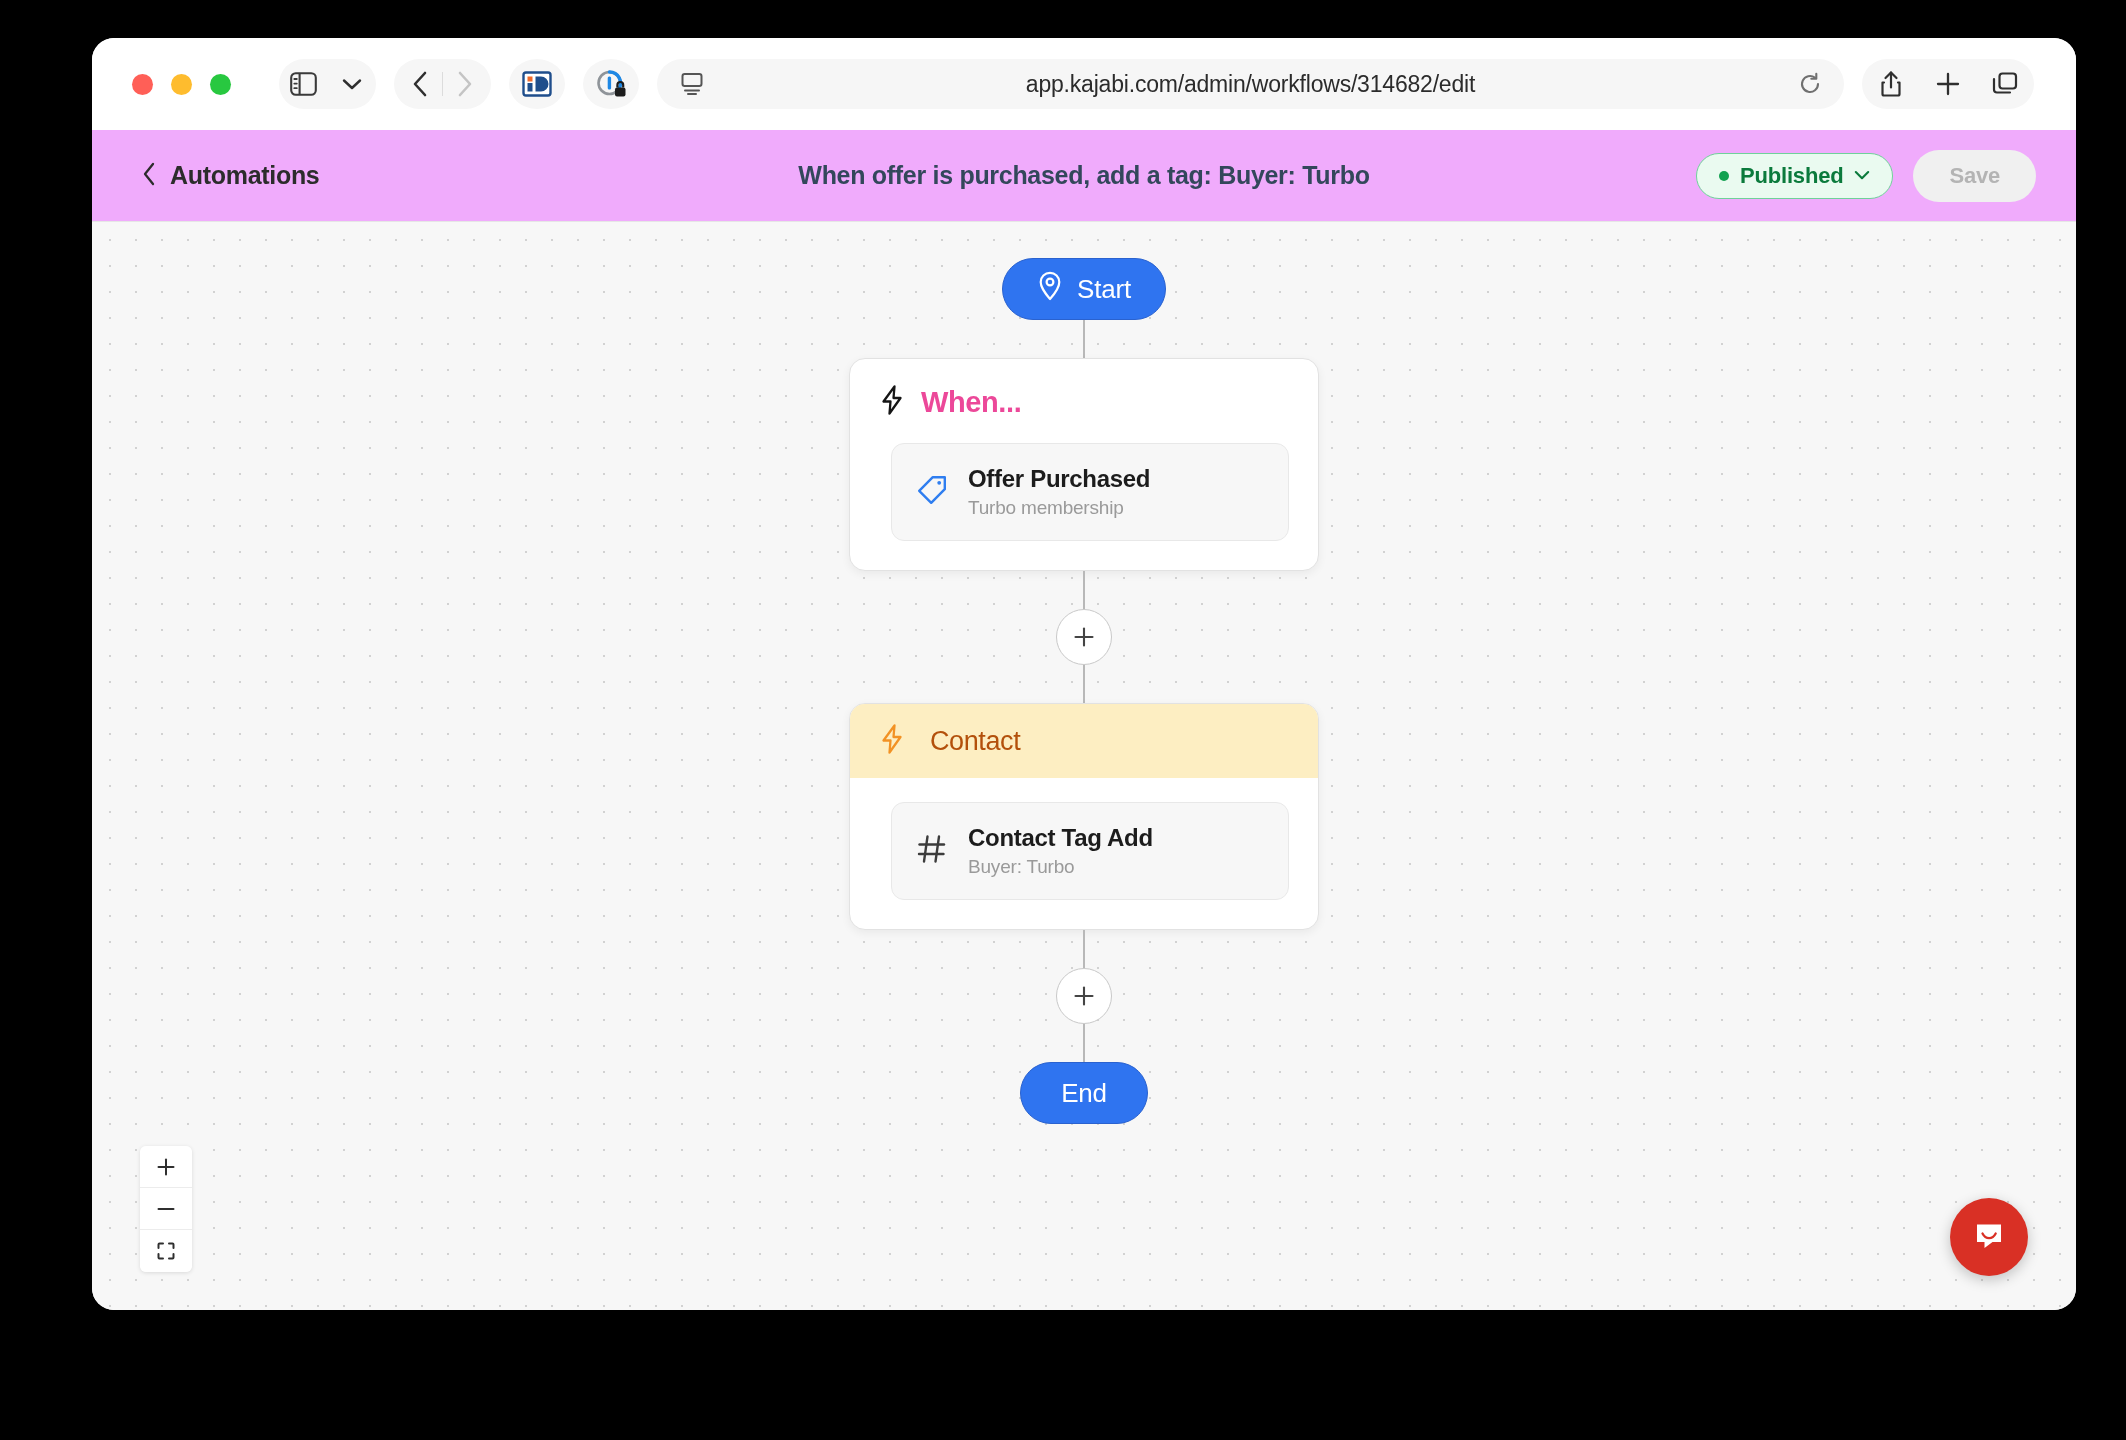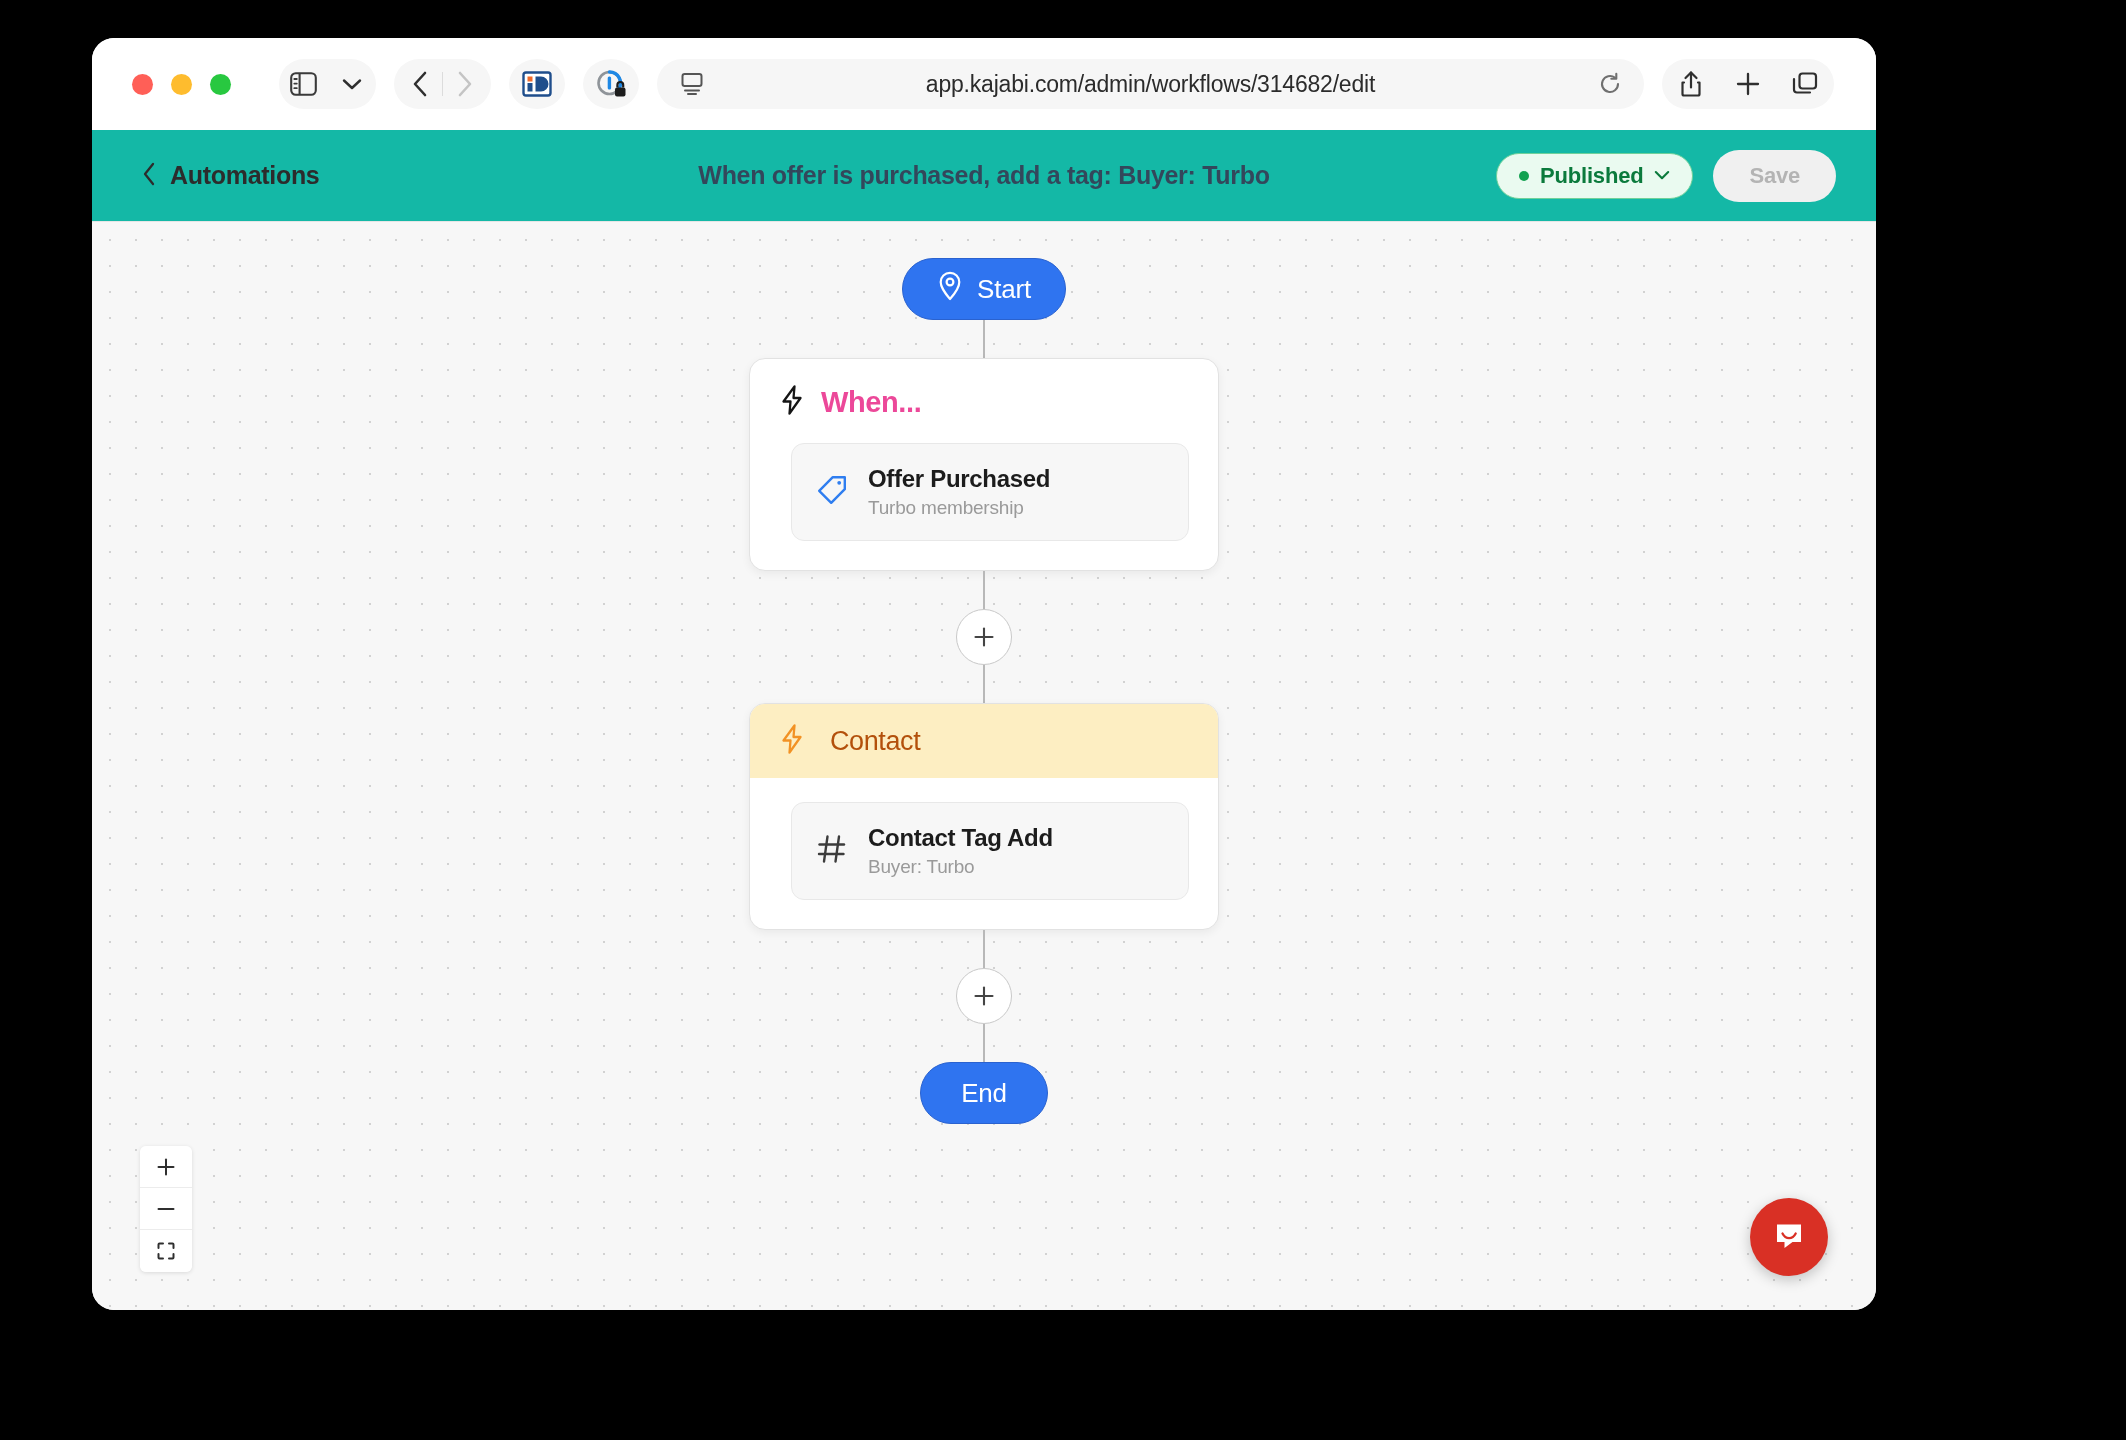--- a/index.html
+++ b/index.html
@@ -10,21 +10,21 @@
     background: #000000;
     font-family: "Liberation Sans", sans-serif;
     overflow: hidden;
   }
 
   
   .browser-window {
     position: absolute;
     left: 92px;
     top: 38px;
-    width: 1784px;
+    width: 1984px;
     height: 1272px;
     background: #ffffff;
     border-radius: 22px;
     overflow: hidden;
     box-shadow: 0 18px 60px rgba(0,0,0,0.45);
   }
 
   
   .toolbar {
     position: relative;
@@ -98,21 +98,21 @@
     margin-right: 42px;
     display: flex;
     align-items: center;
     justify-content: space-around;
   }
 
   
   .app-header {
     position: relative;
     height: 92px;
-    background: #14b8a6;
+    background: #f0abfc;
     border-bottom: 1px solid #e6e6e6;
     display: flex;
     align-items: center;
   }
 
   .back-link {
     display: flex;
     align-items: center;
     gap: 14px;
     margin-left: 50px;

